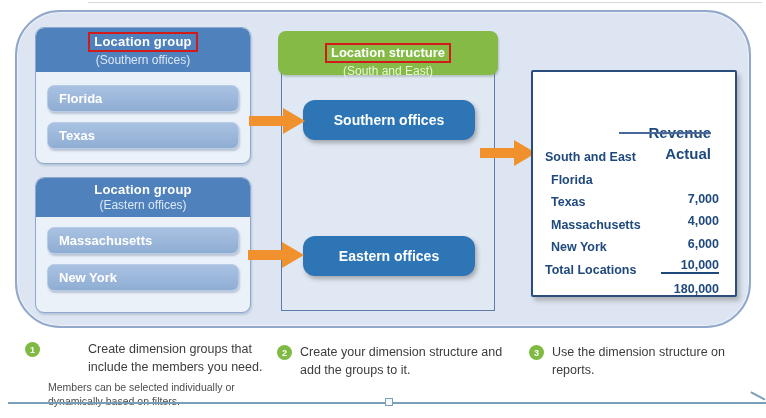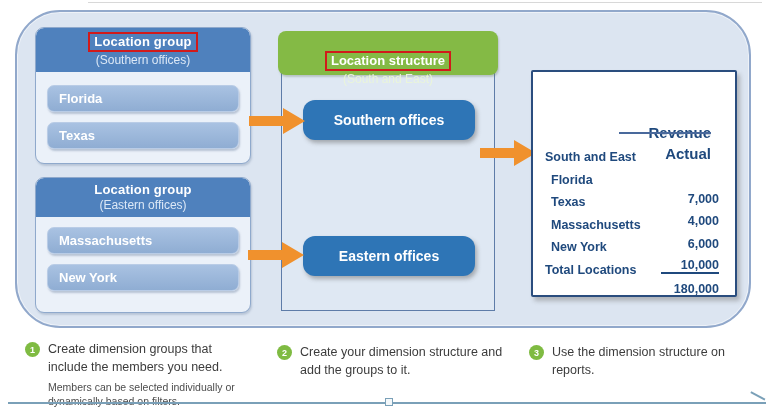--- a/index.html
+++ b/index.html
@@ -43,21 +43,21 @@
   }
   .member-gap { height:13px; }
 
   
   .struct-box {
     left:281px; top:46px; width:214px; height:265px;
     background:#dfe8f3; border:1px solid #5e7ca8;
   }
   .struct-header {
     left:278px; top:31px; width:220px; height:44px;
-    background:#84ba45; border-radius:8px; text-align:center; padding-top:20px;
+    background:#84ba45; border-radius:8px; text-align:center; padding-top:12px;
     color:#ffffff; box-shadow:1px 2px 2px rgba(110,130,110,.35);
   }
   .struct-title { font-size:13px; font-weight:bold; }
   .struct-sub { font-size:12px; color:#eaf5da; margin-top:1px; }
   .node-btn {
     width:172px; height:40px; background:#2e75b6; border-radius:12px;
     color:#ffffff; font-size:14px; font-weight:bold;
     display:flex; align-items:center; justify-content:center;
     box-shadow:2px 3px 4px rgba(90,90,90,.45);
   }
@@ -192,21 +192,21 @@
       <div class="row">
         <span class="lbl">Total Locations</span>
         <span class="val">180,000</span>
       </div>
     </div>
   </div>
 
   <div class="abs step" style="left:25px; top:341px; width:250px;">
     <div class="step-circle">1</div>
     <div>
-      <div class="step-text" style="width:192px;">Create dimension groups that include the members you need.</div>
+      <div class="step-text" style="width:192px;margin-left:40px;">Create dimension groups that include the members you need.</div>
       <div class="step-sub" style="width:212px;">Members can be selected individually or dynamically based on filters.</div>
     </div>
   </div>
 
   <div class="abs step" style="left:277px; top:344px; width:240px;">
     <div class="step-circle">2</div>
     <div>
       <div class="step-text" style="width:205px;">Create your dimension structure and add the groups to it.</div>
     </div>
   </div>

